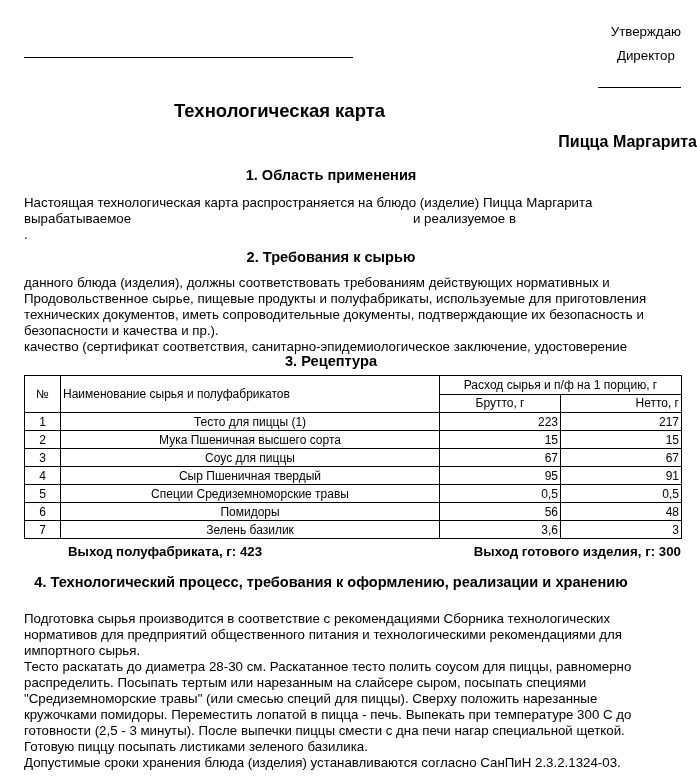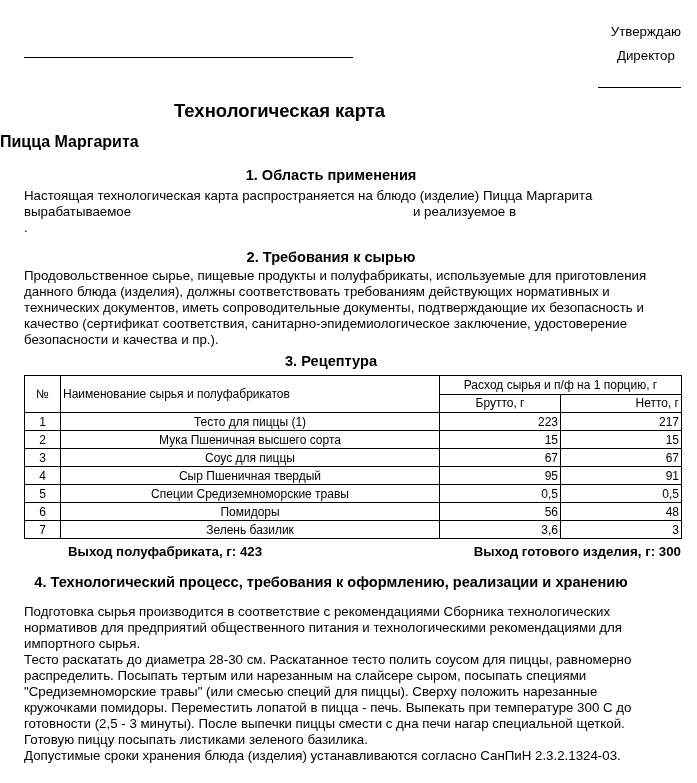--- a/index.html
+++ b/index.html
@@ -5,23 +5,23 @@
   html, body { margin: 0; padding: 0; background: #ffffff; }
   body {
     width: 697px; height: 783px; position: relative; overflow: hidden;
     font-family: "Liberation Sans", sans-serif; color: #000; font-size: 13.3px;
   }
   .abs { position: absolute; }
   .approve { right: 16px; top: 20px; text-align: center; font-size: 13.3px; line-height: 24px; }
   .sign-line-left { left: 24px; top: 57px; width: 329px; border-top: 1px solid #000; }
   .sign-line-right { left: 598px; top: 87px; width: 83px; border-top: 1px solid #000; }
   .title { left: 0; width: 559px; top: 100px; text-align: center; font-weight: bold; font-size: 18.5px; }
-  .subtitle { left: 0; width: 697px; top: 133px; text-align: left; font-weight: bold; font-size: 16px; }
+  .subtitle { left: 0; width: 697px; top: 133px; text-align: right; font-weight: bold; font-size: 16px; }
   .h { left: 0; width: 662px; text-align: center; font-weight: bold; font-size: 14.6px; }
-  .para { left: 24px; width: 660px; line-height: 16px; font-size: 13.3px; }
+  .para { left: 24px; width: 660px; line-height: 16px; font-size: 13.3px; margin-top: 7px; }
   .para p { margin: 0; }
   table.recipe {
     position: absolute; left: 24px; top: 375px; width: 658px;
     border-collapse: collapse; font-size: 12px;
   }
   table.recipe td, table.recipe th {
     border: 1px solid #000; padding: 0 2px; height: 17px; font-weight: normal;
   }
   table.recipe th { vertical-align: middle; }
   .c-num { width: 31px; text-align: center; }
@@ -47,25 +47,25 @@
 
 <div class="abs h" style="top:167px">1. Область применения</div>
 <div class="abs para" style="top:188px">
   <p>Настоящая технологическая карта распространяется на блюдо (изделие) Пицца Маргарита</p>
   <p><span>вырабатываемое</span><span style="position:absolute;left:389px">и реализуемое в</span></p>
   <p>.</p>
 </div>
 
 <div class="abs h" style="top:249px">2. Требования к сырью</div>
 <div class="abs para" style="top:268px">
+  <p>данного блюда (изделия), должны соответствовать требованиям действующих нормативных и</p>
   <p>Продовольственное сырье, пищевые продукты и полуфабрикаты, используемые для приготовления</p>
-  <p>данного блюда (изделия), должны соответствовать требованиям действующих нормативных и</p>
   <p>технических документов, иметь сопроводительные документы, подтверждающие их безопасность и</p>
+  <p>безопасности и качества и пр.).</p>
   <p>качество (сертификат соответствия, санитарно-эпидемиологическое заключение, удостоверение</p>
-  <p>безопасности и качества и пр.).</p>
 </div>
 
 <div class="abs h" style="top:353px">3. Рецептура</div>
 
 <table class="recipe">
   <thead>
     <tr>
       <th class="c-num" rowspan="2" style="height:36px">№</th>
       <th class="c-name hdr-name" rowspan="2">Наименование сырья и полуфабрикатов</th>
       <th colspan="2" style="text-align:center">Расход сырья и п/ф на 1 порцию, г</th>

